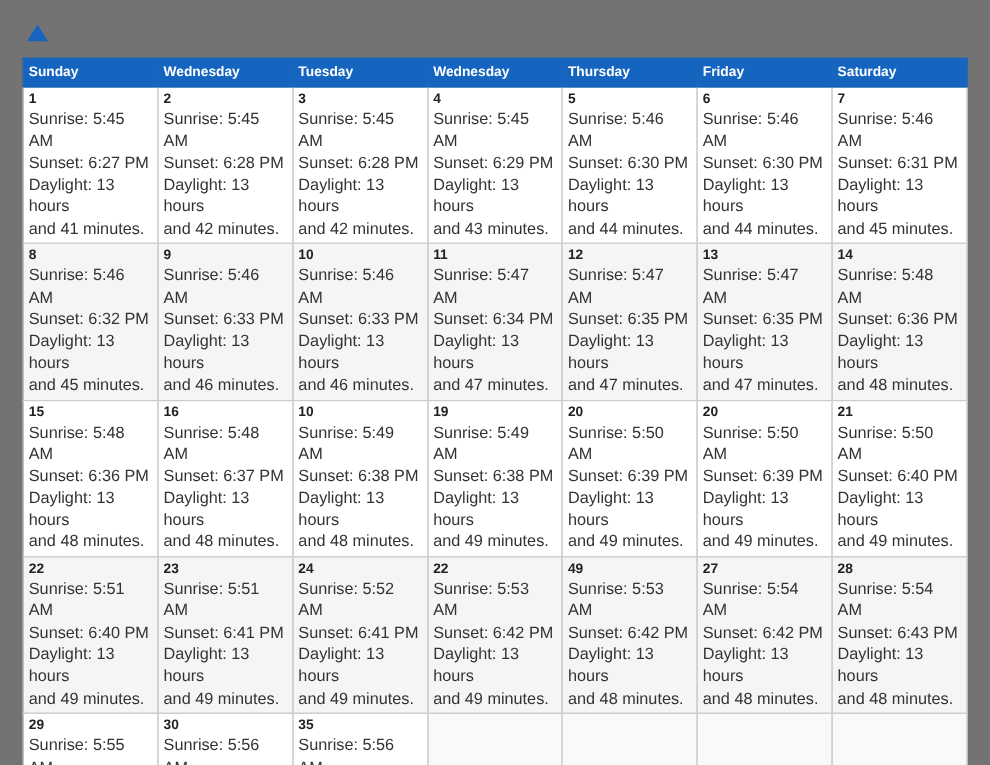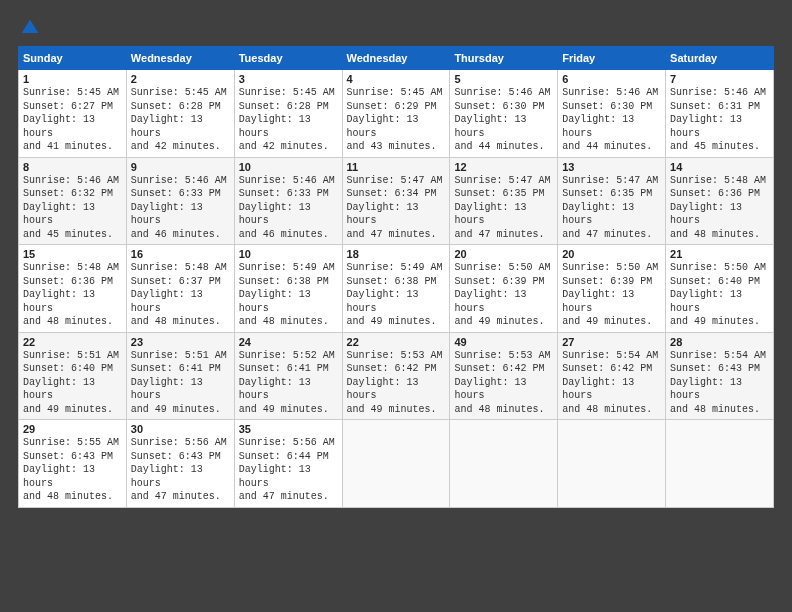--- a/index.html
+++ b/index.html
@@ -6,21 +6,21 @@
     body {
       font-family: Arial, sans-serif;
       background: #fff;
       width: 792px;
       height: 612px;
       overflow: hidden;
     }
     .page {
       width: 792px;
       height: 612px;
-      background: #404040;
+      background: #737373;
       padding: 18px 18px 10px 18px;
     }
     .header {
       display: flex;
       align-items: flex-start;
       justify-content: space-between;
       margin-bottom: 8px;
     }
     .logo {
       display: flex;
@@ -81,24 +81,23 @@
       background: #f5f5f5;
     }
     .day-number {
       font-size: 11px;
       font-weight: bold;
       color: #222;
       display: block;
       margin-bottom: 1px;
     }
     .day-info {
-      font-size: 10px;
+      font-size: 13px;
       color: #333;
       line-height: 1.35;
-      font-family: Liberation Mono, monospace;
     }
     .empty-cell {
       background: #f9f9f9 !important;
     }
   </style>
 </head>
 <body>
 
 <div class="page">
   <div class="header">
@@ -199,21 +198,21 @@
           </td>
           <td>
             <span class="day-number">16</span>
             <div class="day-info">Sunrise: 5:48 AM<br>Sunset: 6:37 PM<br>Daylight: 13 hours<br>and 48 minutes.</div>
           </td>
           <td>
             <span class="day-number">10</span>
             <div class="day-info">Sunrise: 5:49 AM<br>Sunset: 6:38 PM<br>Daylight: 13 hours<br>and 48 minutes.</div>
           </td>
           <td>
-            <span class="day-number">18</span>
+            <span class="day-number">19</span>
             <div class="day-info">Sunrise: 5:49 AM<br>Sunset: 6:38 PM<br>Daylight: 13 hours<br>and 49 minutes.</div>
           </td>
           <td>
             <span class="day-number">20</span>
             <div class="day-info">Sunrise: 5:50 AM<br>Sunset: 6:39 PM<br>Daylight: 13 hours<br>and 49 minutes.</div>
           </td>
           <td>
             <span class="day-number">20</span>
             <div class="day-info">Sunrise: 5:50 AM<br>Sunset: 6:39 PM<br>Daylight: 13 hours<br>and 49 minutes.</div>
           </td>

